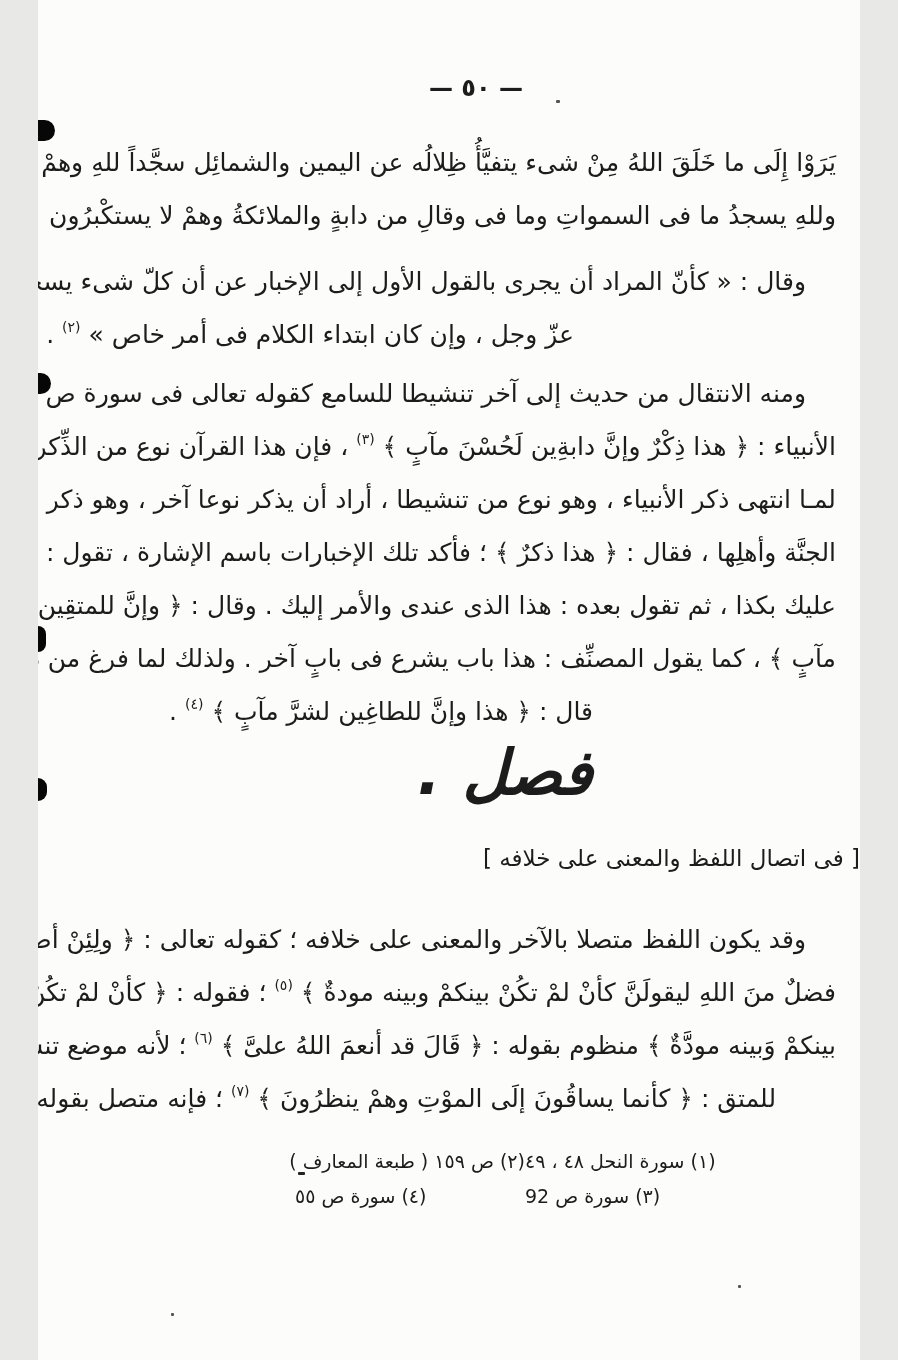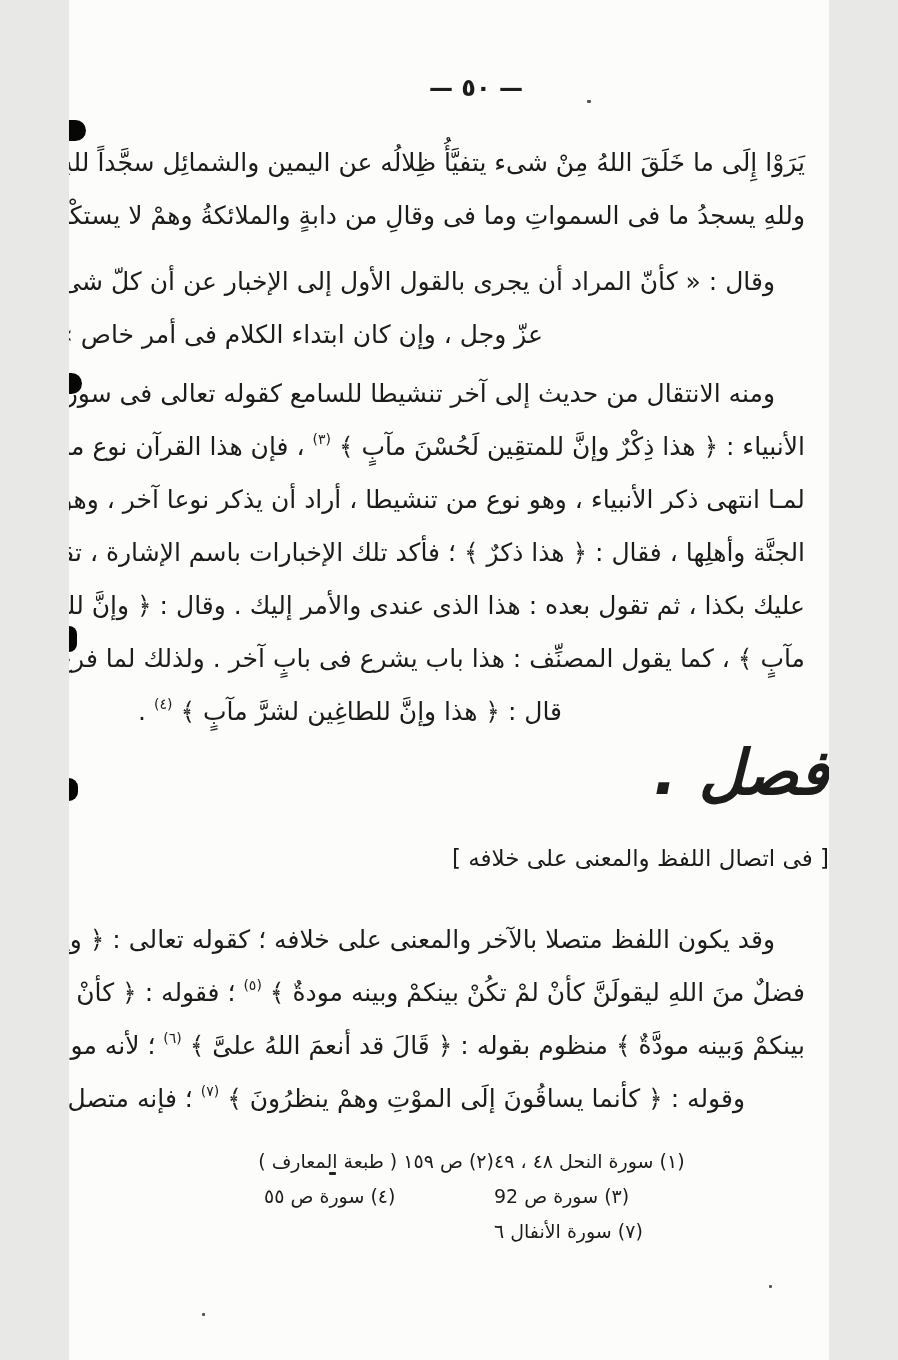--- a/index.html
+++ b/index.html
@@ -1,18 +1,18 @@
 <!DOCTYPE html>
 <html lang="ar" dir="rtl"><head>
 <meta charset="utf-8">
 <style>
   html,body{margin:0;padding:0;background:#e8e8e6;}
   .page{
     position:relative;
-    width:760px;height:1360px;
+    width:822px;height:1360px;
     margin:0 auto;
     background:#fcfcfa;
     overflow:hidden;
     direction:rtl;
     font-family:"DejaVu Sans", sans-serif;
     color:#1c1c1c;
   }
   .page-number{
     position:absolute;top:72px;left:54px;right:0;
     text-align:center;
@@ -36,20 +36,21 @@
   .gap-sm{margin-top:6px;}
   .shift-a{padding-right:262px;}
   .shift-b{padding-right:243px;}
   .fn-ref{
     font-size:14px;
     vertical-align:11px;
     line-height:0;
   }
   .section-heading{
     position:absolute;top:730px;left:112px;right:0;
+    text-align:center;
     font-size:62px;line-height:86px;
     font-weight:bold;
     font-style:italic;
   }
   .section-subtitle{
     position:absolute;top:840px;left:52px;right:0;
     font-size:23px;line-height:36px;
   }
   .footnotes{
     position:absolute;top:1144px;right:48px;width:517px;
@@ -75,44 +76,43 @@
 <div class="page">
 
   <div class="page-number">— ٥٠ —</div>
 
   <div class="text-block block-a">
     <p class="bl just"><span>يَرَوْا إِلَى ما خَلَقَ اللهُ مِنْ شىء يتفيَّأُ ظِلالُه عن اليمين والشمائِل سجَّداً للهِ وهمْ داخرُون .</span></p>
     <p class="bl just"><span>وللهِ يسجدُ ما فى السمواتِ وما فى وقالِ من دابةٍ والملائكةُ وهمْ لا يستكْبرُون ﴾ </span><span class="fn-ref">(١)</span><span> .</span></p>
     <p class="bl just ind-sm gap-lg"><span>وقال : « كأنّ المراد أن يجرى بالقول الأول إلى الإخبار عن أن كلّ شىء يسجد لله</span></p>
     <p class="bl short shift-a"><span>عزّ وجل ، وإن كان ابتداء الكلام فى أمر خاص » </span><span class="fn-ref">(٢)</span><span> . انتهى ، وفيه نظر .</span></p>
     <p class="bl just ind-sm gap-sm"><span>ومنه الانتقال من حديث إلى آخر تنشيطا للسامع كقوله تعالى فى سورة ص بعد ذكر</span></p>
-    <p class="bl just"><span>الأنبياء : ﴿ هذا ذِكْرٌ وإنَّ للمتقِين لَحُسْنَ مآبٍ ﴾ </span><span class="fn-ref">(٣)</span><span> ، فإن هذا القرآن نوع من الذِّكر ،</span></p>
+    <p class="bl just"><span>الأنبياء : ﴿ هذا ذِكْرٌ وإنَّ دابةِين لَحُسْنَ مآبٍ ﴾ </span><span class="fn-ref">(٣)</span><span> ، فإن هذا القرآن نوع من الذِّكر ،</span></p>
     <p class="bl just"><span>لمـا انتهى ذكر الأنبياء ، وهو نوع من تنشيطا ، أراد أن يذكر نوعا آخر ، وهو ذكر</span></p>
     <p class="bl just"><span>الجنَّة وأهلِها ، فقال : ﴿ هذا ذكرٌ ﴾ ؛ فأكد تلك الإخبارات باسم الإشارة ، تقول : أشير</span></p>
     <p class="bl just"><span>عليك بكذا ، ثم تقول بعده : هذا الذى عندى والأمر إليك . وقال : ﴿ وإنَّ للمتقِين لَحُسْنَ</span></p>
     <p class="bl just"><span>مآبٍ ﴾ ، كما يقول المصنِّف : هذا باب يشرع فى بابٍ آخر . ولذلك لما فرغ من ذكر أهل الجنة</span></p>
     <p class="bl short shift-b"><span>قال : ﴿ هذا وإنَّ للطاغِين لشرَّ مآبٍ ﴾ </span><span class="fn-ref">(٤)</span><span> .</span></p>
   </div>
 
   <div class="section-heading">فصل .</div>
   <div class="section-subtitle">[ فى اتصال اللفظ والمعنى على خلافه ]</div>
 
   <div class="text-block block-b">
     <p class="bl just ind-sm"><span>وقد يكون اللفظ متصلا بالآخر والمعنى على خلافه ؛ كقوله تعالى : ﴿ ولِئِنْ أصابكُمْ</span></p>
     <p class="bl just"><span>فضلٌ منَ اللهِ ليقولَنَّ كأنْ لمْ تكُنْ بينكمْ وبينه مودةٌ ﴾ </span><span class="fn-ref">(٥)</span><span> ؛ فقوله : ﴿ كأنْ لمْ تكُنْ</span></p>
     <p class="bl just"><span>بينكمْ وَبينه مودَّةٌ ﴾ منظوم بقوله : ﴿ قَالَ قد أنعمَ اللهُ علىَّ ﴾ </span><span class="fn-ref">(٦)</span><span> ؛ لأنه موضع تنشيطا .</span></p>
-    <p class="bl just ind-md"><span>وقوله : ﴿ كأنما يساقُونَ إلَى الموْتِ وهمْ ينظرُونَ ﴾ </span><span class="fn-ref">(٧)</span><span> ؛ فإنه متصل بقوله : ﴿ وَإنَّ</span></p>
+    <p class="bl just ind-md"><span>للمتق : ﴿ كأنما يساقُونَ إلَى الموْتِ وهمْ ينظرُونَ ﴾ </span><span class="fn-ref">(٧)</span><span> ؛ فإنه متصل بقوله : ﴿ وَإنَّ</span></p>
   </div>
 
   <div class="footnotes">
     <div class="fn-cell">(١) سورة النحل ٤٨ ، ٤٩</div>
     <div class="fn-cell">(٢) ص ١٥٩ ( طبعة المعارف )</div>
     <div class="fn-cell">(٣) سورة ص 92</div>
     <div class="fn-cell">(٤) سورة ص ٥٥</div>
-    <div class="fn-cell">(٧) سورة الأنفال ٦</div>
     <div class="fn-cell"></div>
   </div>
 
   <div class="ink-mark mark-1"></div>
   <div class="ink-mark mark-2"></div>
   <div class="ink-mark mark-3"></div>
   <div class="ink-mark mark-4"></div>
   <div class="speck speck-1"></div>
   <div class="speck speck-2"></div>
   <div class="speck speck-3"></div>

